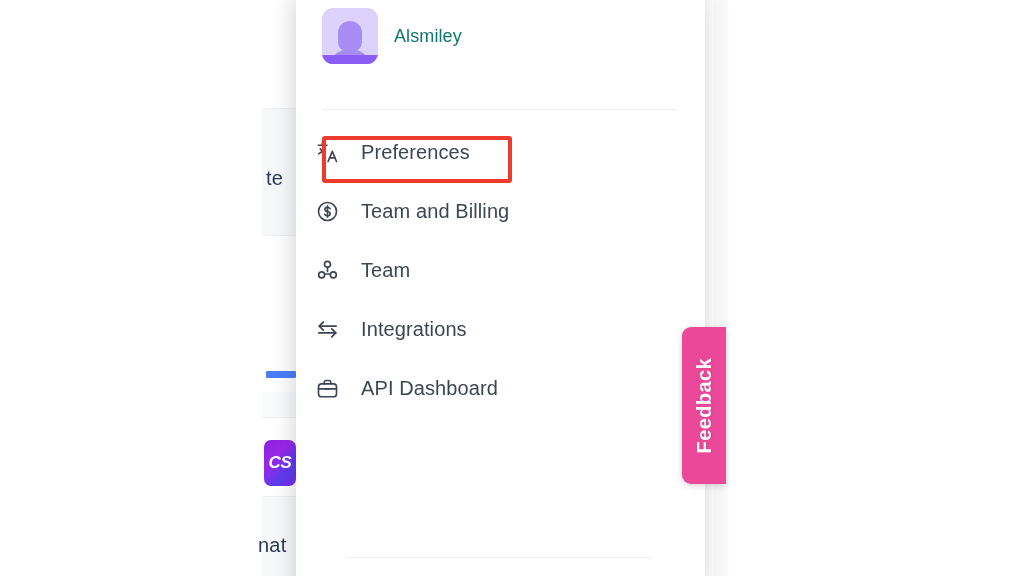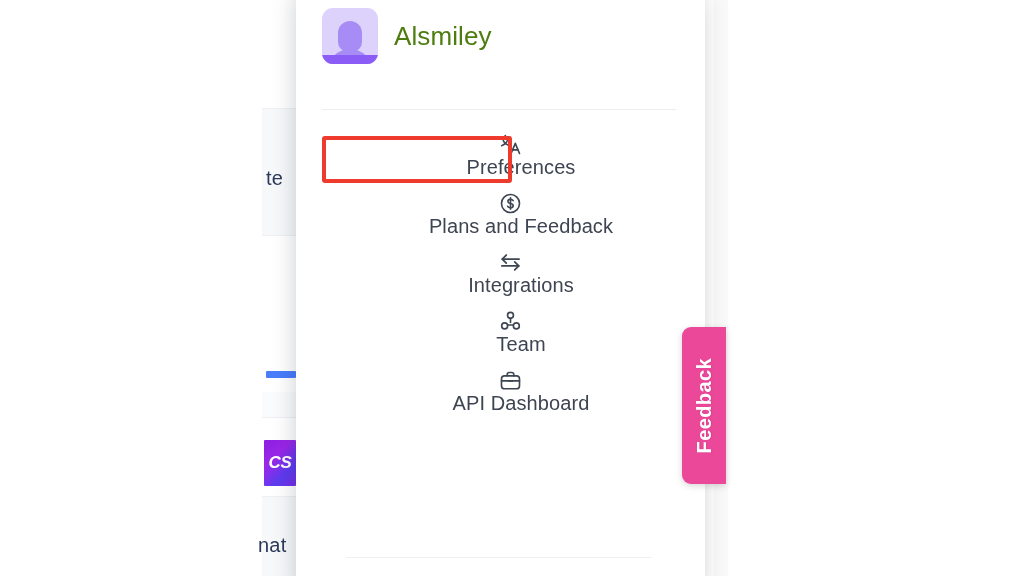--- a/index.html
+++ b/index.html
@@ -30,21 +30,21 @@
   }
   .bg-text.t1 { left:266px; top:167px; }
   .bg-text.t2 { left:258px; top:534px; }
 
   .bg-blue-bar {
     position:absolute; left:266px; top:371px; width:30px; height:7px;
     background:#4a7dfc; border-radius:1px;
   }
   .bg-cs-logo {
     position:absolute; left:264px; top:440px; width:32px; height:46px;
-    border-radius:1px;
+    border-radius:7px;
     background:linear-gradient(135deg,#8b1fe0 0%,#9b27e8 35%,#5b3df0 72%,#7b2de8 100%);
     color:#ffffff; font-size:17px; font-weight:700; font-style:italic;
     display:flex; align-items:center; justify-content:center;
     letter-spacing:-.3px;
   }
 
   
   .scroll-track {
     position:absolute; left:714px; top:0; width:14px; height:576px;
     background:#fafafa;
@@ -89,37 +89,37 @@
   .avatar .body {
     position:absolute; left:50%; bottom:-13px; transform:translateX(-50%);
     width:46px; height:28px; border-radius:23px 23px 0 0;
     background:#a88cf6;
   }
   .avatar .base {
     position:absolute; left:0; bottom:0; width:100%; height:9px;
     background:#8b5cf6;
   }
   .acct-name {
-    font-size:26px; color:#4d7c0f; font-weight:400; letter-spacing:.1px;
+    font-size:18px; color:#0f766e; font-weight:400; letter-spacing:.1px;
     white-space:nowrap;
   }
 
   .divider-top {
     position:absolute; left:26px; top:119px; width:354px; height:1px;
     background:#ebedf0;
   }
   .divider-bottom {
     position:absolute; left:50px; top:567px; width:306px; height:1px;
     background:#eff0f3;
   }
 
   .menu { position:absolute; left:0; top:142px; width:100%; }
   .menu-item {
     position:relative; display:flex; align-items:center;
-    height:40px; margin-bottom:19px; padding-left:19px; cursor:pointer;flex-direction:column;
+    height:40px; margin-bottom:19px; padding-left:19px; cursor:pointer;
   }
   .menu-item .mi-icon {
     width:24px; height:24px; flex:none;
     display:flex; align-items:center; justify-content:center;
     color:#3e4552;
   }
   .menu-item .mi-icon svg { display:block; }
   .menu-item .mi-label {
     margin-left:22px; font-size:20px; color:#3e4552;
     letter-spacing:.1px; white-space:nowrap;
@@ -186,51 +186,51 @@
 
 
       <div class="menu-item">
         <span class="mi-icon">
           <svg width="23" height="23" viewBox="0 0 24 24" fill="none" stroke="currentColor" stroke-width="1.7" stroke-linecap="round" stroke-linejoin="round">
             <circle cx="12" cy="12" r="9.4"></circle>
             <path d="M12 6.1v11.8"></path>
             <path d="M14.7 9.1c-.5-.9-1.5-1.4-2.7-1.4-1.6 0-2.7.9-2.7 2.1 0 1.3 1 1.9 2.7 2.2 1.8.4 2.8 1 2.8 2.3 0 1.3-1.2 2.1-2.8 2.1-1.3 0-2.4-.5-2.9-1.5"></path>
           </svg>
         </span>
-        <span class="mi-label">Plans and Feedback</span>
+        <span class="mi-label">Team and Billing</span>
+      </div>
+
+      <div class="menu-item">
+        <span class="mi-icon">
+          <svg width="23" height="23" viewBox="0 0 24 24" fill="none" stroke="currentColor" stroke-width="1.7" stroke-linecap="round" stroke-linejoin="round">
+            <circle cx="12" cy="5.6" r="3.1"></circle>
+            <circle cx="5.9" cy="16.6" r="3.1"></circle>
+            <circle cx="18.1" cy="16.6" r="3.1"></circle>
+            <path d="M12 8.7v4.3"></path>
+            <path d="M9.1 15.6h5.8"></path>
+          </svg>
+        </span>
+        <span class="mi-label">Team</span>
       </div>
 
       <div class="menu-item">
         <span class="mi-icon">
           <svg width="23" height="23" viewBox="0 0 24 24" fill="none" stroke="currentColor" stroke-width="1.8" stroke-linecap="round" stroke-linejoin="round">
             <path d="M21 8.4H3.4"></path>
             <path d="M7.6 4.2L3.4 8.4l4.2 4.2"></path>
             <path d="M3 15.6h17.6"></path>
             <path d="M16.4 11.4l4.2 4.2-4.2 4.2"></path>
           </svg>
         </span>
         <span class="mi-label">Integrations</span>
       </div>
 
       <div class="menu-item">
         <span class="mi-icon">
           <svg width="23" height="23" viewBox="0 0 24 24" fill="none" stroke="currentColor" stroke-width="1.7" stroke-linecap="round" stroke-linejoin="round">
-            <circle cx="12" cy="5.6" r="3.1"></circle>
-            <circle cx="5.9" cy="16.6" r="3.1"></circle>
-            <circle cx="18.1" cy="16.6" r="3.1"></circle>
-            <path d="M12 8.7v4.3"></path>
-            <path d="M9.1 15.6h5.8"></path>
-          </svg>
-        </span>
-        <span class="mi-label">Team</span>
-      </div>
-
-      <div class="menu-item">
-        <span class="mi-icon">
-          <svg width="23" height="23" viewBox="0 0 24 24" fill="none" stroke="currentColor" stroke-width="1.7" stroke-linecap="round" stroke-linejoin="round">
             <rect x="2.6" y="7.2" width="18.8" height="13.4" rx="3.2"></rect>
             <path d="M8.6 7.2V5.6a2 2 0 0 1 2-2h2.8a2 2 0 0 1 2 2v1.6"></path>
             <path d="M2.6 12.4h18.8"></path>
             <path d="M10.2 12.4h3.6"></path>
           </svg>
         </span>
         <span class="mi-label">API Dashboard</span>
       </div>
 
 

